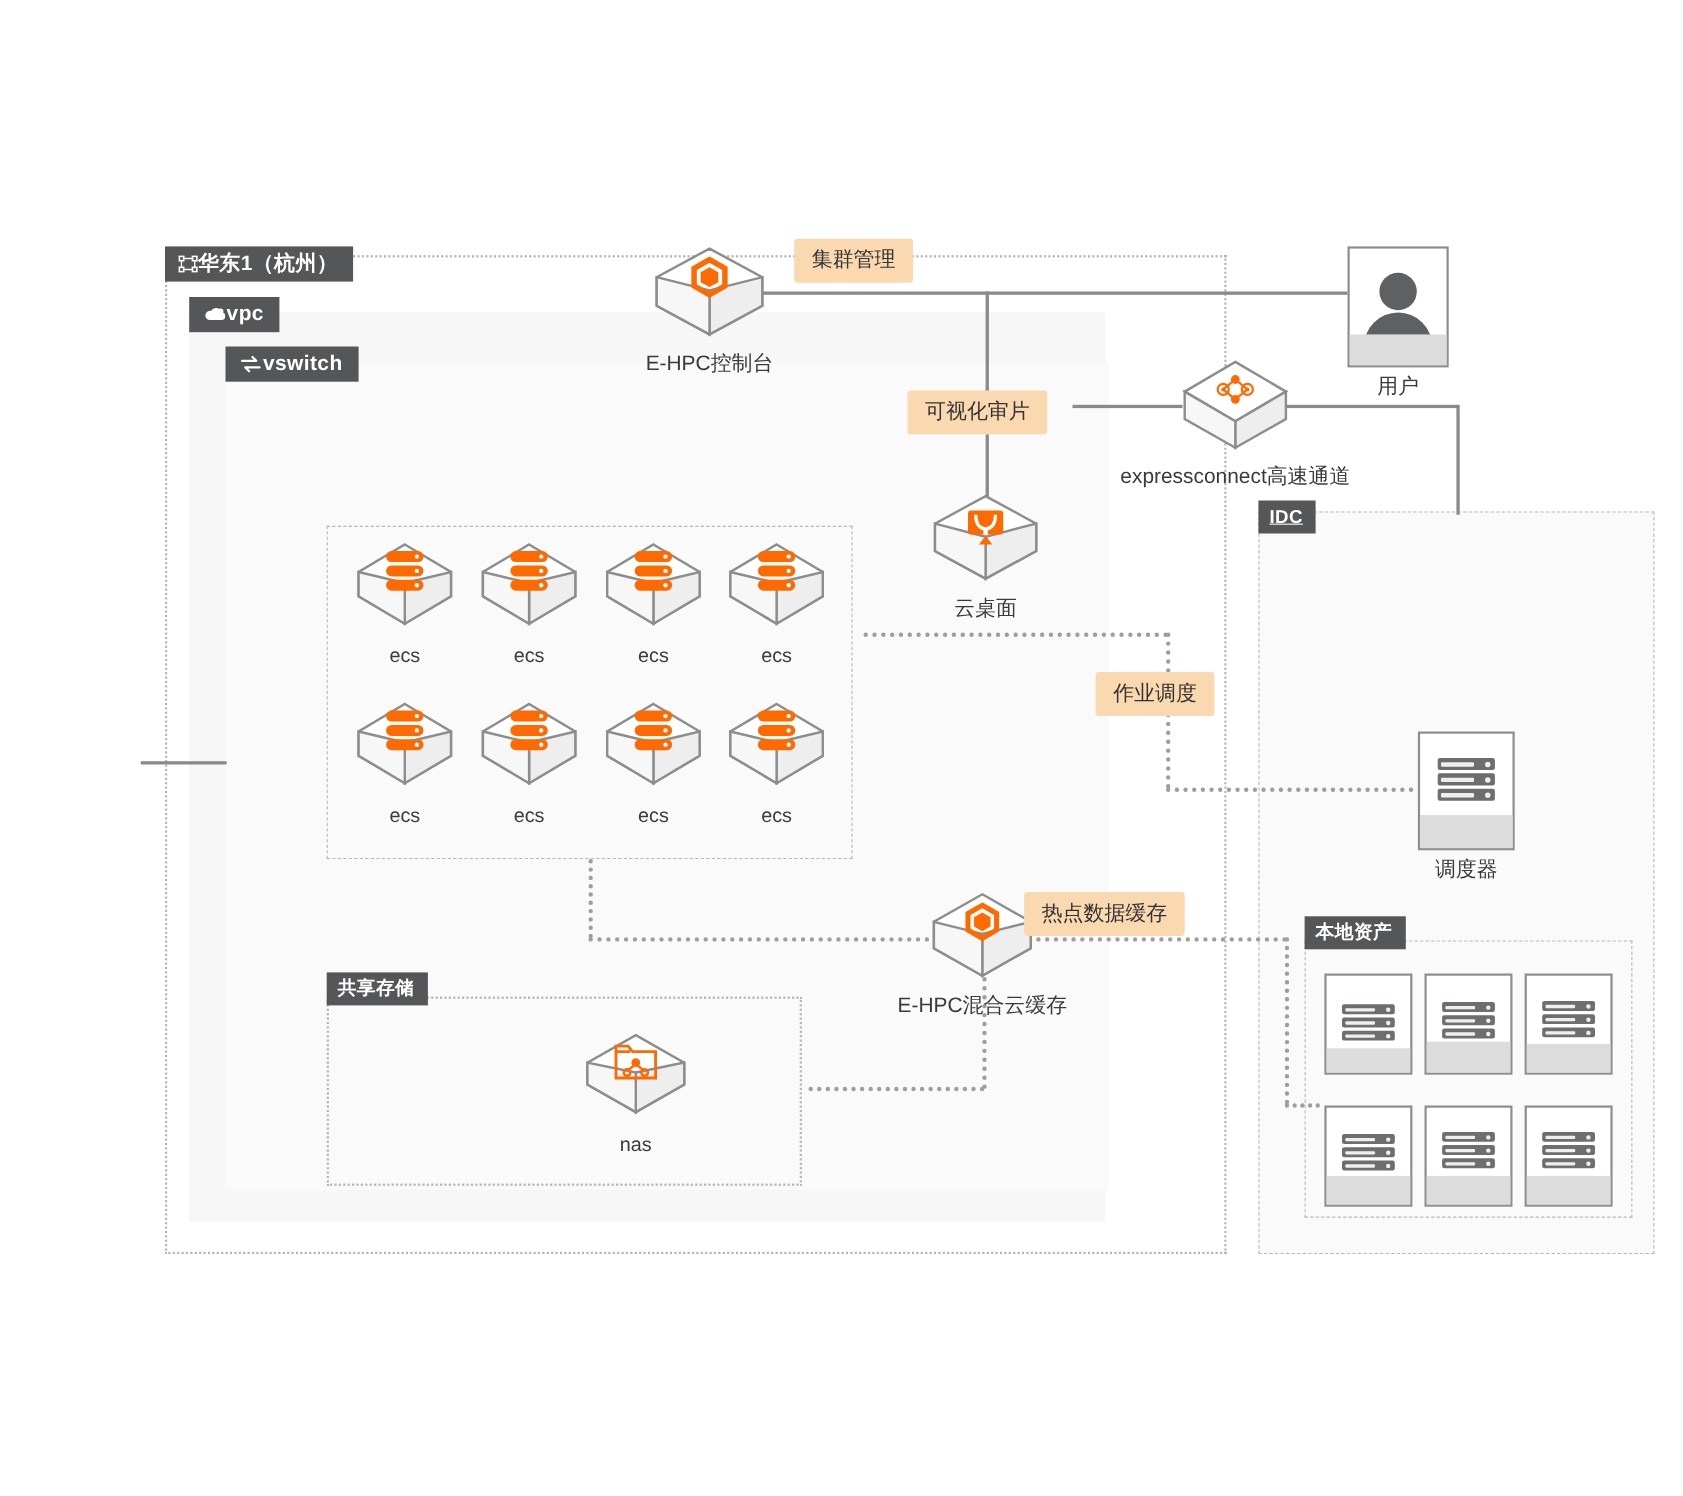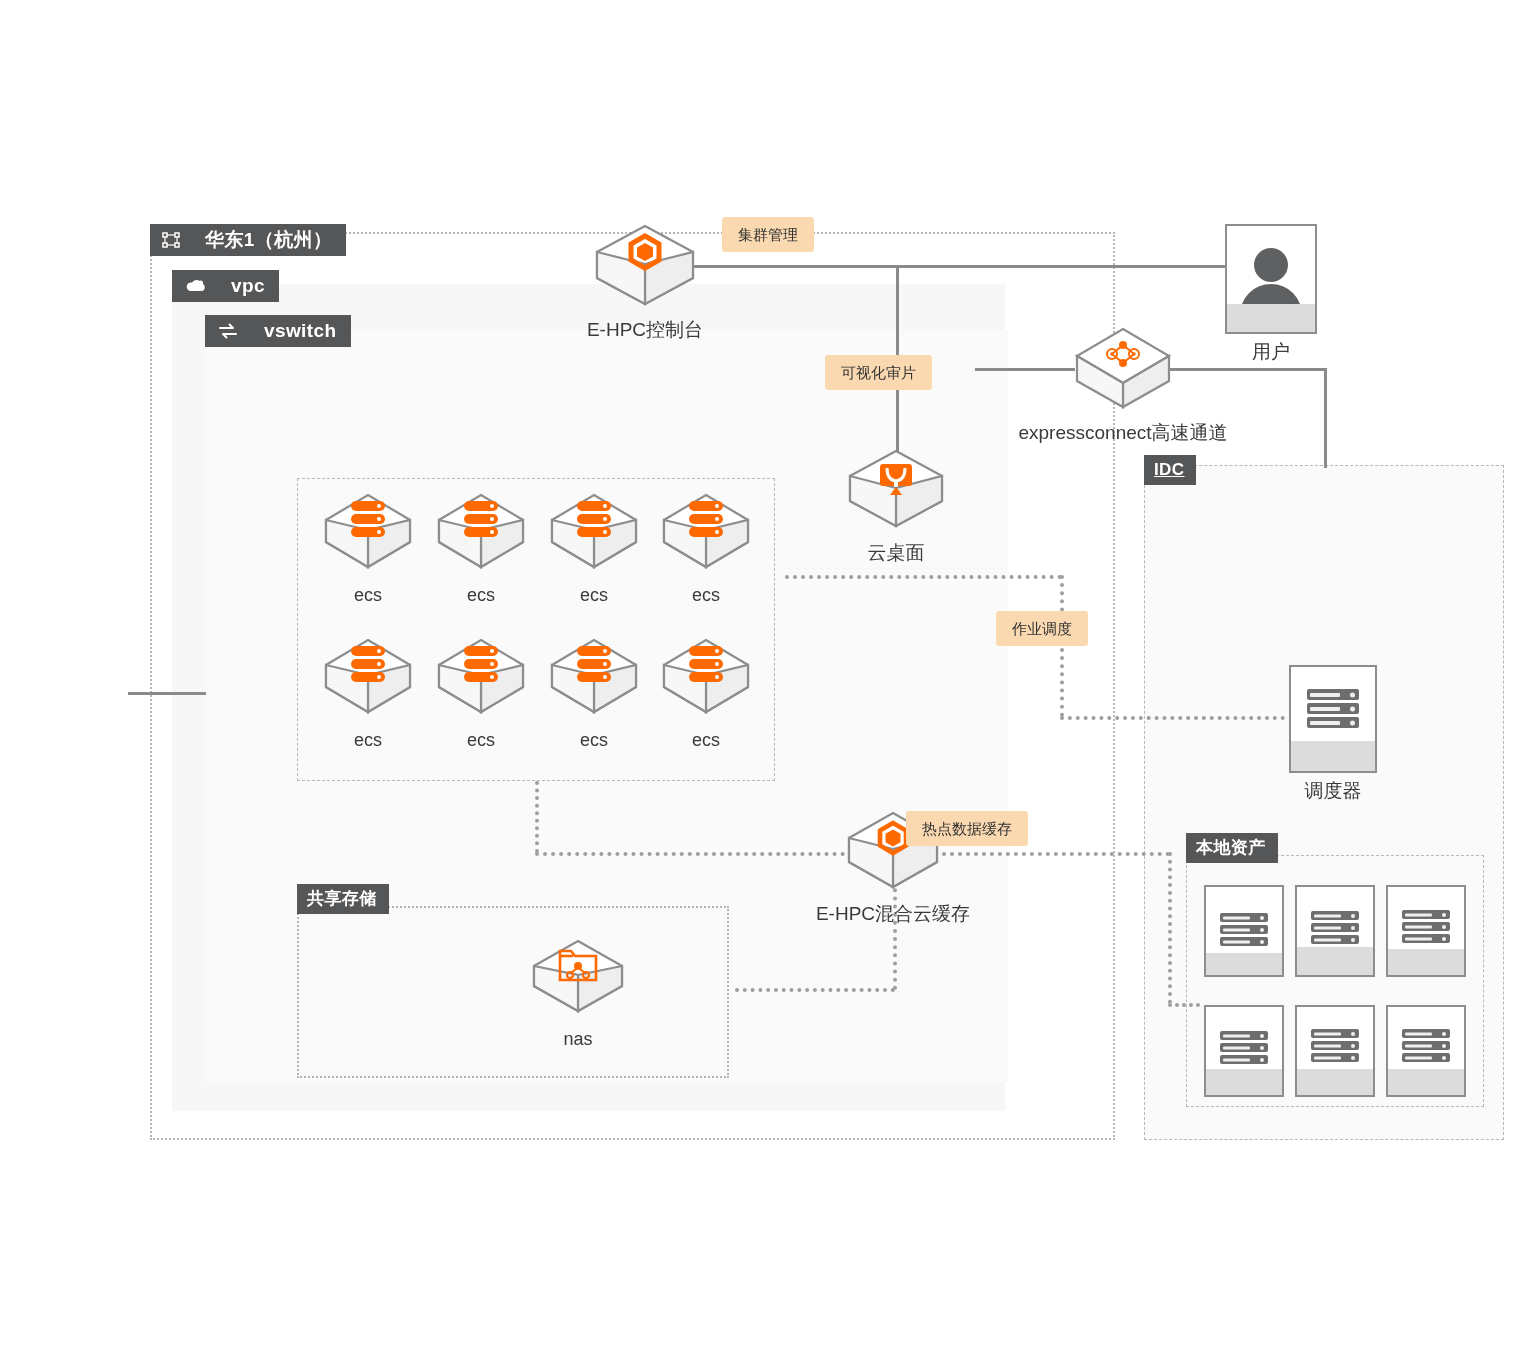--- a/index.html
+++ b/index.html
@@ -7,35 +7,35 @@
   #stage{position:relative;width:1530px;height:1360px;background:#fff;overflow:hidden;}
 
   
   .zone{position:absolute;box-sizing:border-box;}
   .zone.dashed{border:1.5px dashed #b8b8b8;}
   .zone.dotted{border:2px dotted #b5b5b5;}
   .zone.fill-a{background:#f7f7f7;}
   .zone.fill-b{background:#fafafa;}
 
   
-  .tag{position:absolute;display:flex;align-items:center;gap:25px;
+  .tag{position:absolute;display:flex;align-items:center;gap:0;
        background:#555658;color:#fff;font-weight:bold;
        padding:6px 14px 7px 12px;font-size:19px;letter-spacing:.4px;
        white-space:nowrap;z-index:12;line-height:1;}
   .tag.small{font-size:17px;padding:6px 12px 7px 10px;}
   .tag svg{display:block;}
 
   
   .node{position:absolute;display:flex;flex-direction:column;align-items:center;z-index:8;}
   .node .cap{margin-top:7px;font-size:19px;color:#3a3a3a;white-space:nowrap;line-height:1.2;}
   .node .cap.sm{font-size:18px;}
 
   
   .plabel{position:absolute;background:#fbd9b0;color:#333;border-radius:3px;
-          font-size:15px;padding:9px 16px;white-space:nowrap;z-index:14;line-height:1.15;text-align:center;}
+          font-size:19px;padding:9px 16px;white-space:nowrap;z-index:14;line-height:1.15;text-align:center;}
 
   
   .ln{position:absolute;z-index:3;}
   .ln.solid-h{height:0;border-top:3px solid #8a8a8a;}
   .ln.solid-v{width:0;border-left:3px solid #8a8a8a;}
   .ln.dot-h{height:0;border-top:4px dotted #9e9e9e;}
   .ln.dot-v{width:0;border-left:4px dotted #9e9e9e;}
 
   
   .srv{position:relative;box-sizing:border-box;background:#fff;border:2px solid #8d8d8d;}
@@ -514,15 +514,15 @@
       <div class="bar" style="height:9px;">
           <i style="width:27px;height:3px;"></i>
           <u style="width:4px;height:4px;"></u>
         </div>
     </div>
   </div>
 
   <div class="plabel" style="left:722px;top:217px;">集群管理</div>
   <div class="plabel" style="left:825px;top:355px;">可视化审片</div>
   <div class="plabel" style="left:996px;top:611px;">作业调度</div>
-  <div class="plabel" style="left:906px;top:811px;">热点数据缓存</div>
+  <div class="plabel" style="left:931px;top:811px;">热点数据缓存</div>
 
 </div>
 
 </body></html>

